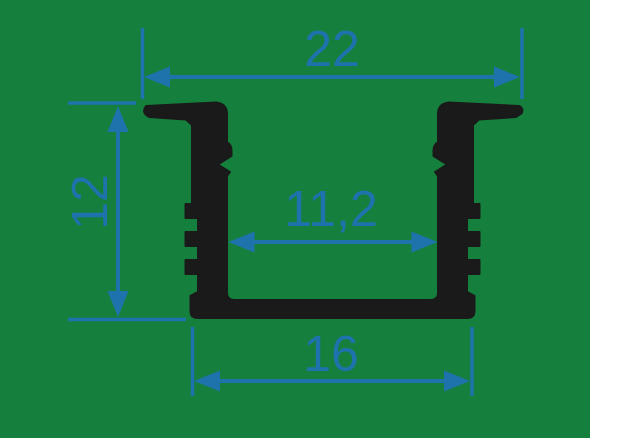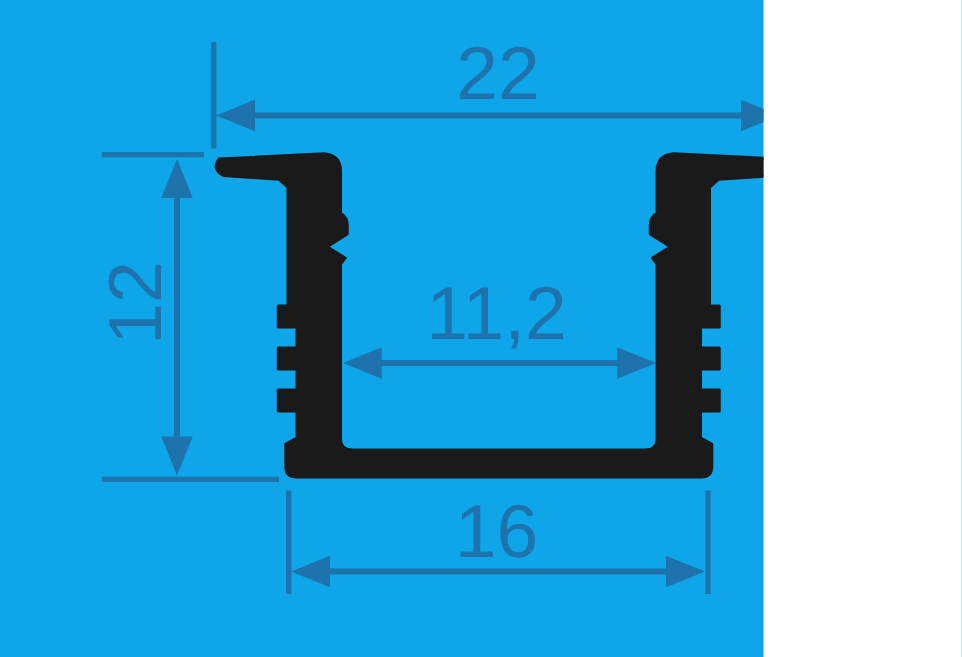--- a/index.html
+++ b/index.html
@@ -3,23 +3,23 @@
 <meta charset="utf-8">
 <style>
   html, body {
     margin: 0;
     padding: 0;
     background: #ffffff;
     font-family: "Liberation Sans", sans-serif;
   }
   .canvas {
     position: relative;
-    width: 509px;
+    width: 590px;
     height: 438px;
-    background: #0ea5e9;
+    background: #15803d;
     overflow: hidden;
     text-decoration: underline;
   }
   svg { display: block; }
   .dim-text {
     font-family: "Liberation Sans", sans-serif;
     font-size: 50px;
     fill: #1e73ad;
     letter-spacing: 0px;
   }

